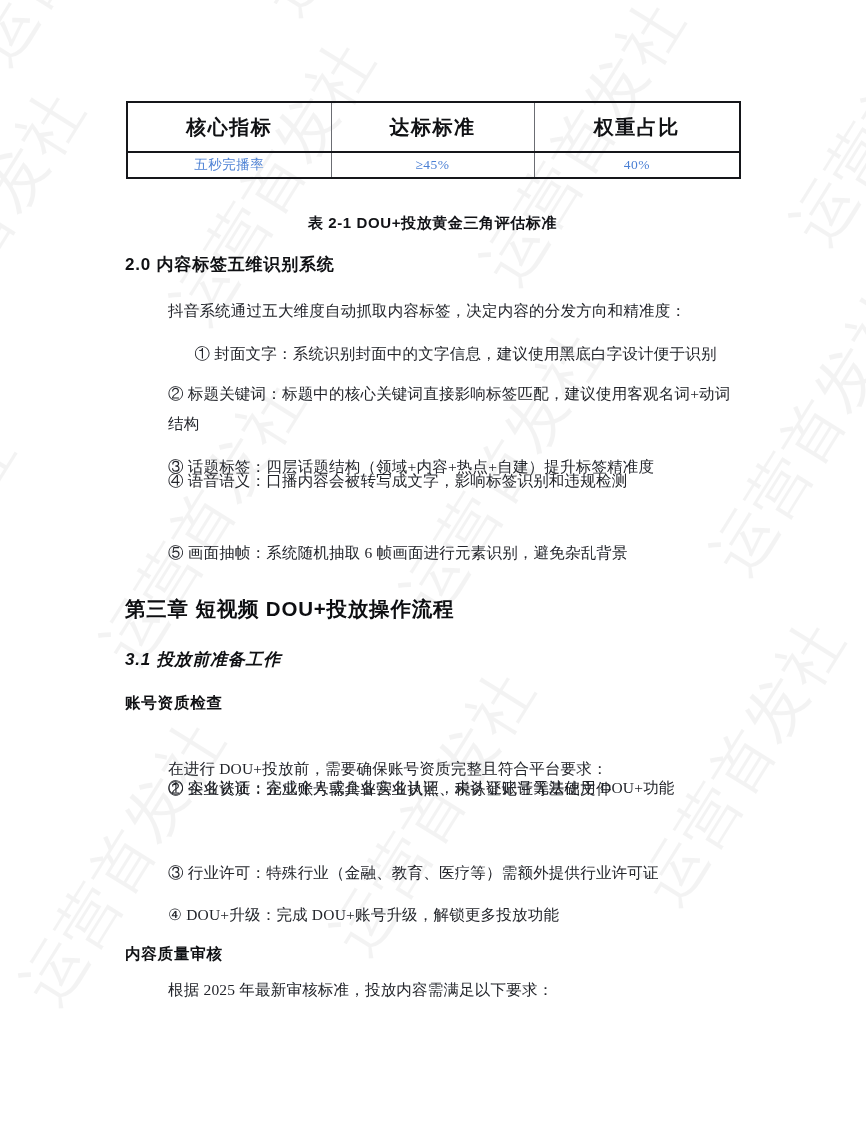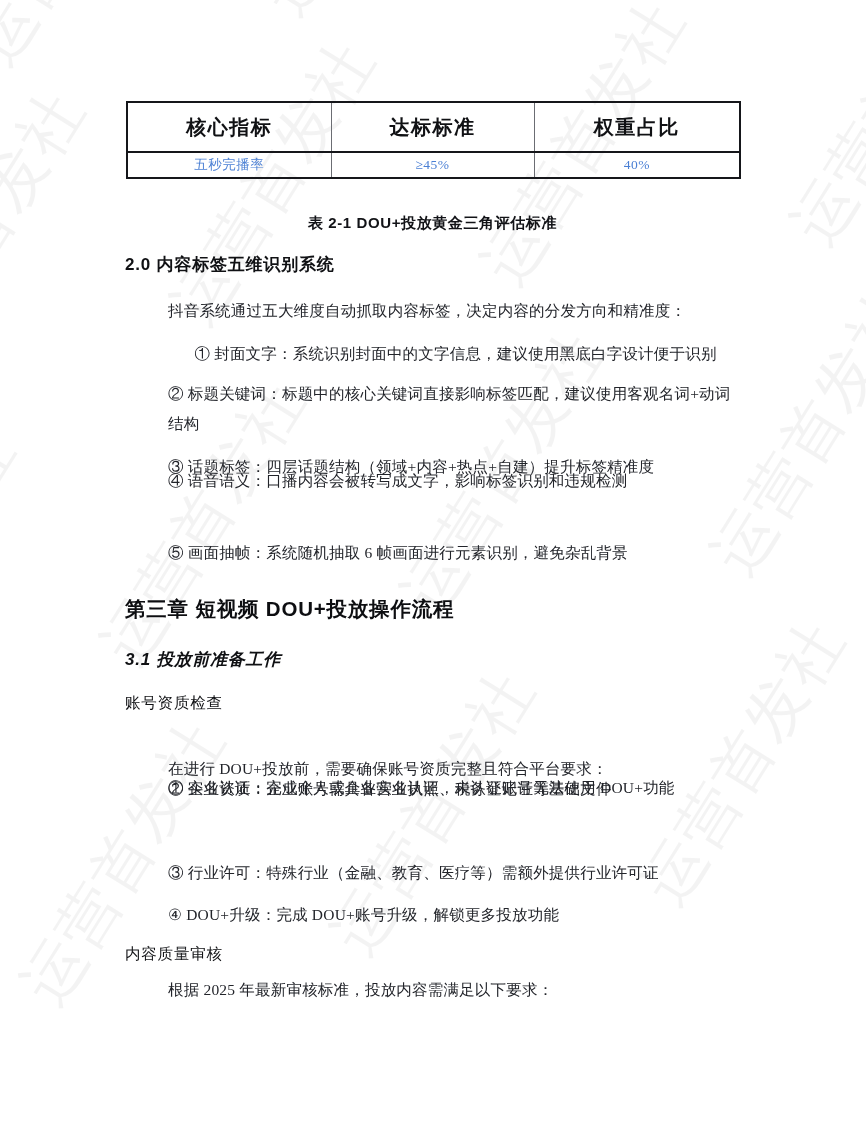--- a/index.html
+++ b/index.html
@@ -122,21 +122,21 @@
     font-weight: bold;
     font-size: 20.5px;
     color: #0d0e11;
     letter-spacing: 0.8px;
     white-space: nowrap;
   }
   .h3 {
     position: absolute;
     left: 125px;
     font-family: "Liberation Sans", "DejaVu Sans", sans-serif;
-    font-weight: normal;
+    font-weight: bold;
     font-size: 15.5px;
     color: #101114;
     letter-spacing: 0.8px;
     white-space: nowrap;
   }
 
   
   .para {
     position: absolute;
     left: 168px;

